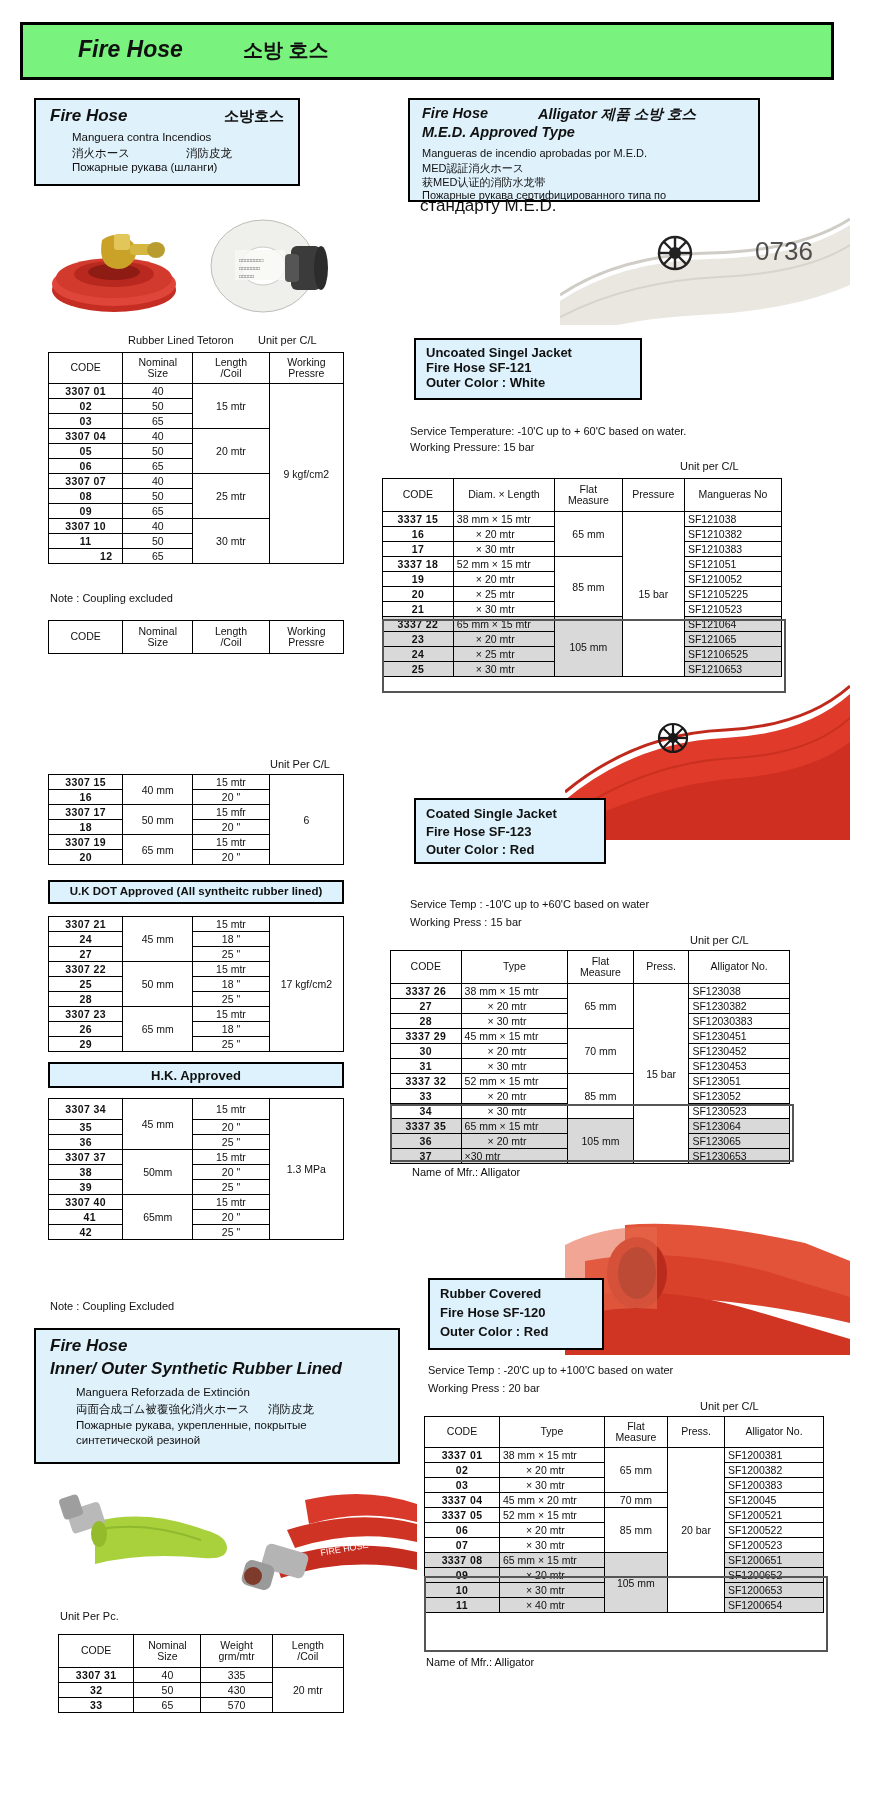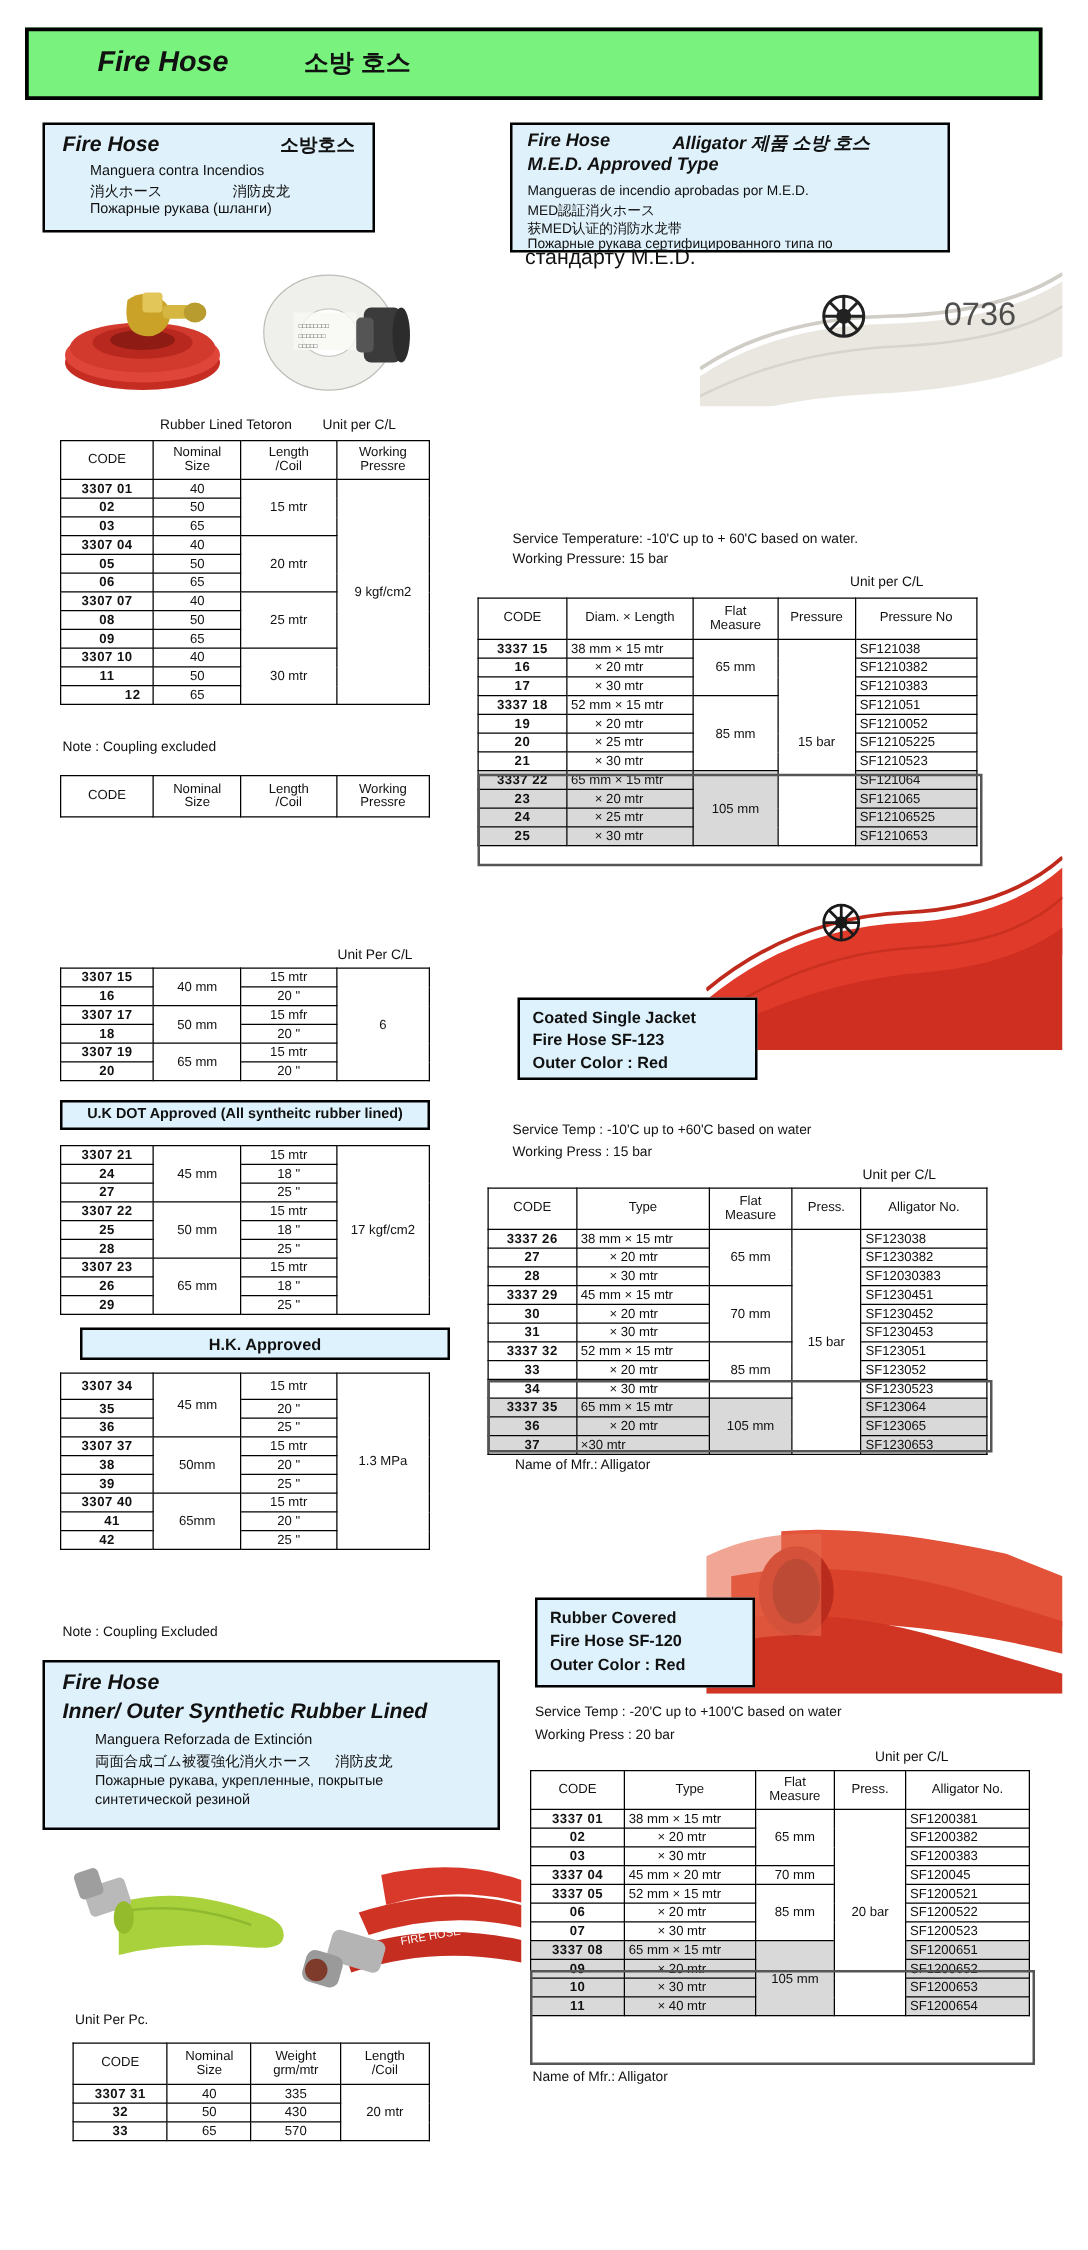--- a/index.html
+++ b/index.html
@@ -348,21 +348,21 @@
       <td class="code center" style="border-top:none;">26</td>
       <td class="center" style="border-top:none;">18   "</td>
     </tr>
     <tr>
       <td class="code center" style="border-top:none;">29</td>
       <td class="center" style="border-top:none;">25   "</td>
     </tr>
   </tbody>
     </table>
 
-  <div class="abs cbox" style="left:64px;top:1062px;width:296px;height:26px;text-align:center;padding-top:4px;">
+  <div class="abs cbox" style="left:48px;top:1062px;width:296px;height:26px;text-align:center;padding-top:4px;">
     <div>H.K. Approved</div>
   </div>
 
   <table class="abs tbl" style="left:48px;top:1098px;width:296px;">
     <tbody>
         <tr>
       <td class="code center" style="width:62px;height:18px;">3307 34</td>
       <td rowspan="3" class="center" style="width:58px;">45 mm</td>
       <td class="center" style="width:64px;">15 mtr</td>
       <td rowspan="9" class="center" style="width:62px;">1.3 MPa</td>
@@ -440,33 +440,38 @@
       <td class="center">430</td>
     </tr>
     <tr>
       <td class="code center" style="border-top:none;">33</td>
       <td class="center">65</td>
       <td class="center">570</td>
     </tr>
   </tbody>
     </table>
 
+  <div class="abs cbox" style="left:414px;top:338px;width:228px;height:62px;padding:5px 0 0 10px;">
+    <div>Uncoated Singel Jacket</div>
+    <div>Fire Hose SF-121</div>
+    <div>Outer Color : White</div>
+  </div>
 
   <div class="abs lbl" style="left:410px;top:425px;">Service Temperature:  -10'C up to + 60'C based on water.</div>
   <div class="abs lbl" style="left:410px;top:441px;">Working Pressure:  15 bar</div>
   <div class="abs lbl" style="left:680px;top:460px;">Unit per C/L</div>
 
   <table class="abs tbl" style="left:382px;top:478px;width:400px;">
     <tbody>
         <tr class="hdr">
       <td style="width:66px;height:30px;">CODE</td>
       <td style="width:98px;">Diam. × Length</td>
       <td style="width:62px;">Flat<br>Measure</td>
       <td style="width:56px;">Pressure</td>
-      <td style="width:92px;">Pressure No</td>
+      <td style="width:92px;">Mangueras No</td>
     </tr>
 
     <tr>
       <td class="code center">3337 15</td>
       <td>38 mm × 15 mtr</td>
       <td rowspan="3" class="center">65 mm</td>
       <td rowspan="11" class="center">15 bar</td>
       <td>SF121038</td>
     </tr>
     <tr>

